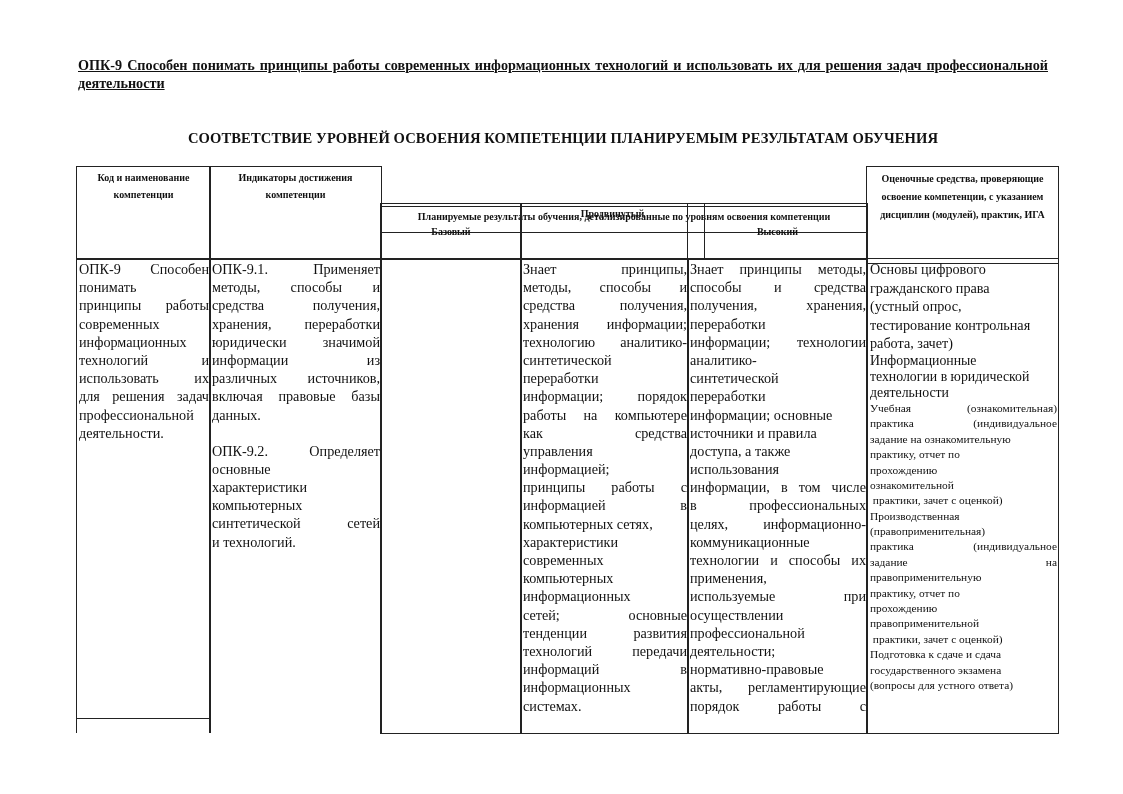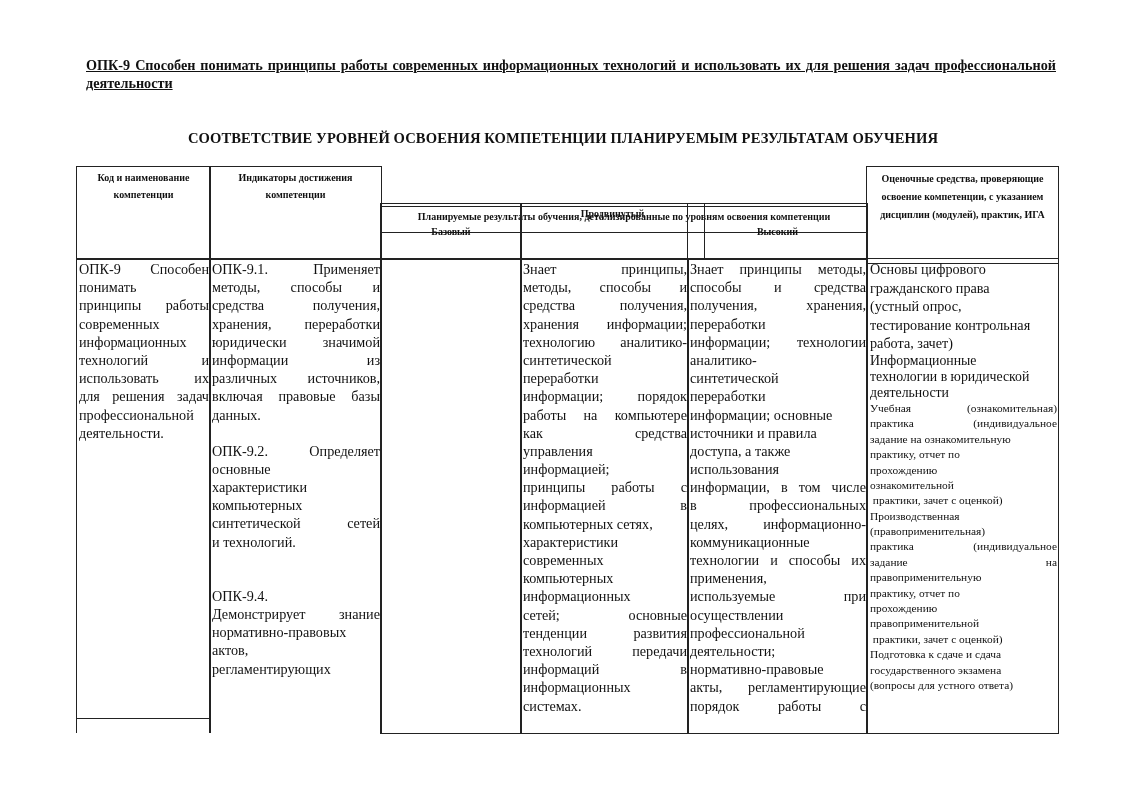--- a/index.html
+++ b/index.html
@@ -1,20 +1,20 @@
 <!DOCTYPE html>
 <html><head>
 <meta charset="utf-8">
 <style>
   html, body { margin:0; padding:0; background:#ffffff; }
   body { width:1123px; height:794px; position:relative; overflow:hidden;
          font-family:"Liberation Serif", "DejaVu Serif", serif; color:#111; }
   .heading { position:absolute; left:78px; top:56px; width:970px;
              font-size:14.2px; font-weight:bold; line-height:18px;
-             text-decoration:underline; text-align:justify; text-align-last:left;margin-left:8px; }
+             text-decoration:underline; text-align:justify; text-align-last:left; }
   .title { position:absolute; left:78px; top:130px; width:970px; text-align:center;
            font-size:14.6px; font-weight:bold; letter-spacing:0.1px; }
   .tbl { position:absolute; left:76px; top:166px; }
   .cell { position:absolute; box-sizing:border-box; }
   .hdr { font-weight:bold; font-size:10px; line-height:16.5px; text-align:center; }
   .b { border:1.5px solid #222; }
   .body { font-size:14.2px; line-height:18.2px; text-align:justify; text-align-last:left;
           padding:1px 1px 0 2px; overflow:hidden; }
   .ln { display:block; text-align:justify; text-align-last:justify; white-space:nowrap; height:18.2px; }
   .ln.l { text-align-last:left; }
@@ -85,27 +85,20 @@
     <div>
       <span class="ln">ОПК-9.2. Определяет</span>
       <span class="ln l">основные</span>
       <span class="ln l">характеристики</span>
       <span class="ln l">компьютерных</span>
       <span class="ln">синтетической сетей</span>
       <span class="ln l">и технологий.</span>
     </div>
     <div class="gap"></div>
     <div class="gap"></div>
-    <div>
-      <span class="ln l">ОПК-9.4.</span>
-      <span class="ln">Демонстрирует знание</span>
-      <span class="ln l">нормативно-правовых</span>
-      <span class="ln l">актов,</span>
-      <span class="ln l">регламентирующих</span>
-    </div>
   </div>
 
   <div class="cell b body" style="left:304px;top:92px;width:142px;height:476px;">
     <span></span>
   </div>
 
   <div class="cell b body" style="left:444px;top:92px;width:169px;height:476px;">
     <span class="ln">Знает принципы,</span>
     <span class="ln">методы, способы и</span>
     <span class="ln">средства получения,</span>

